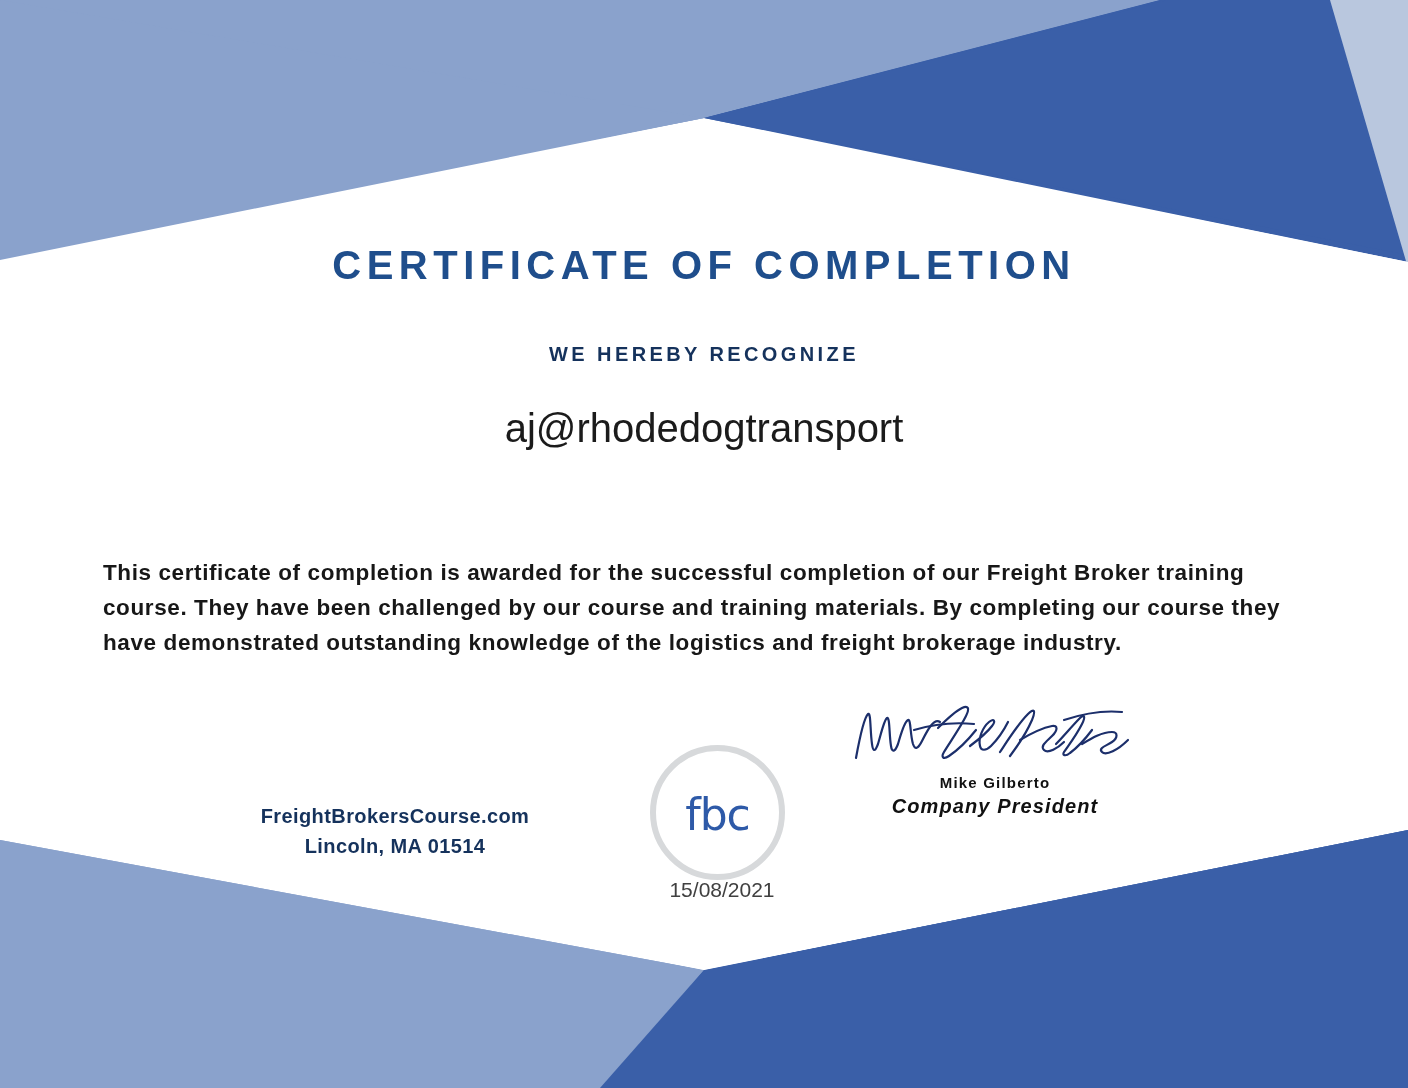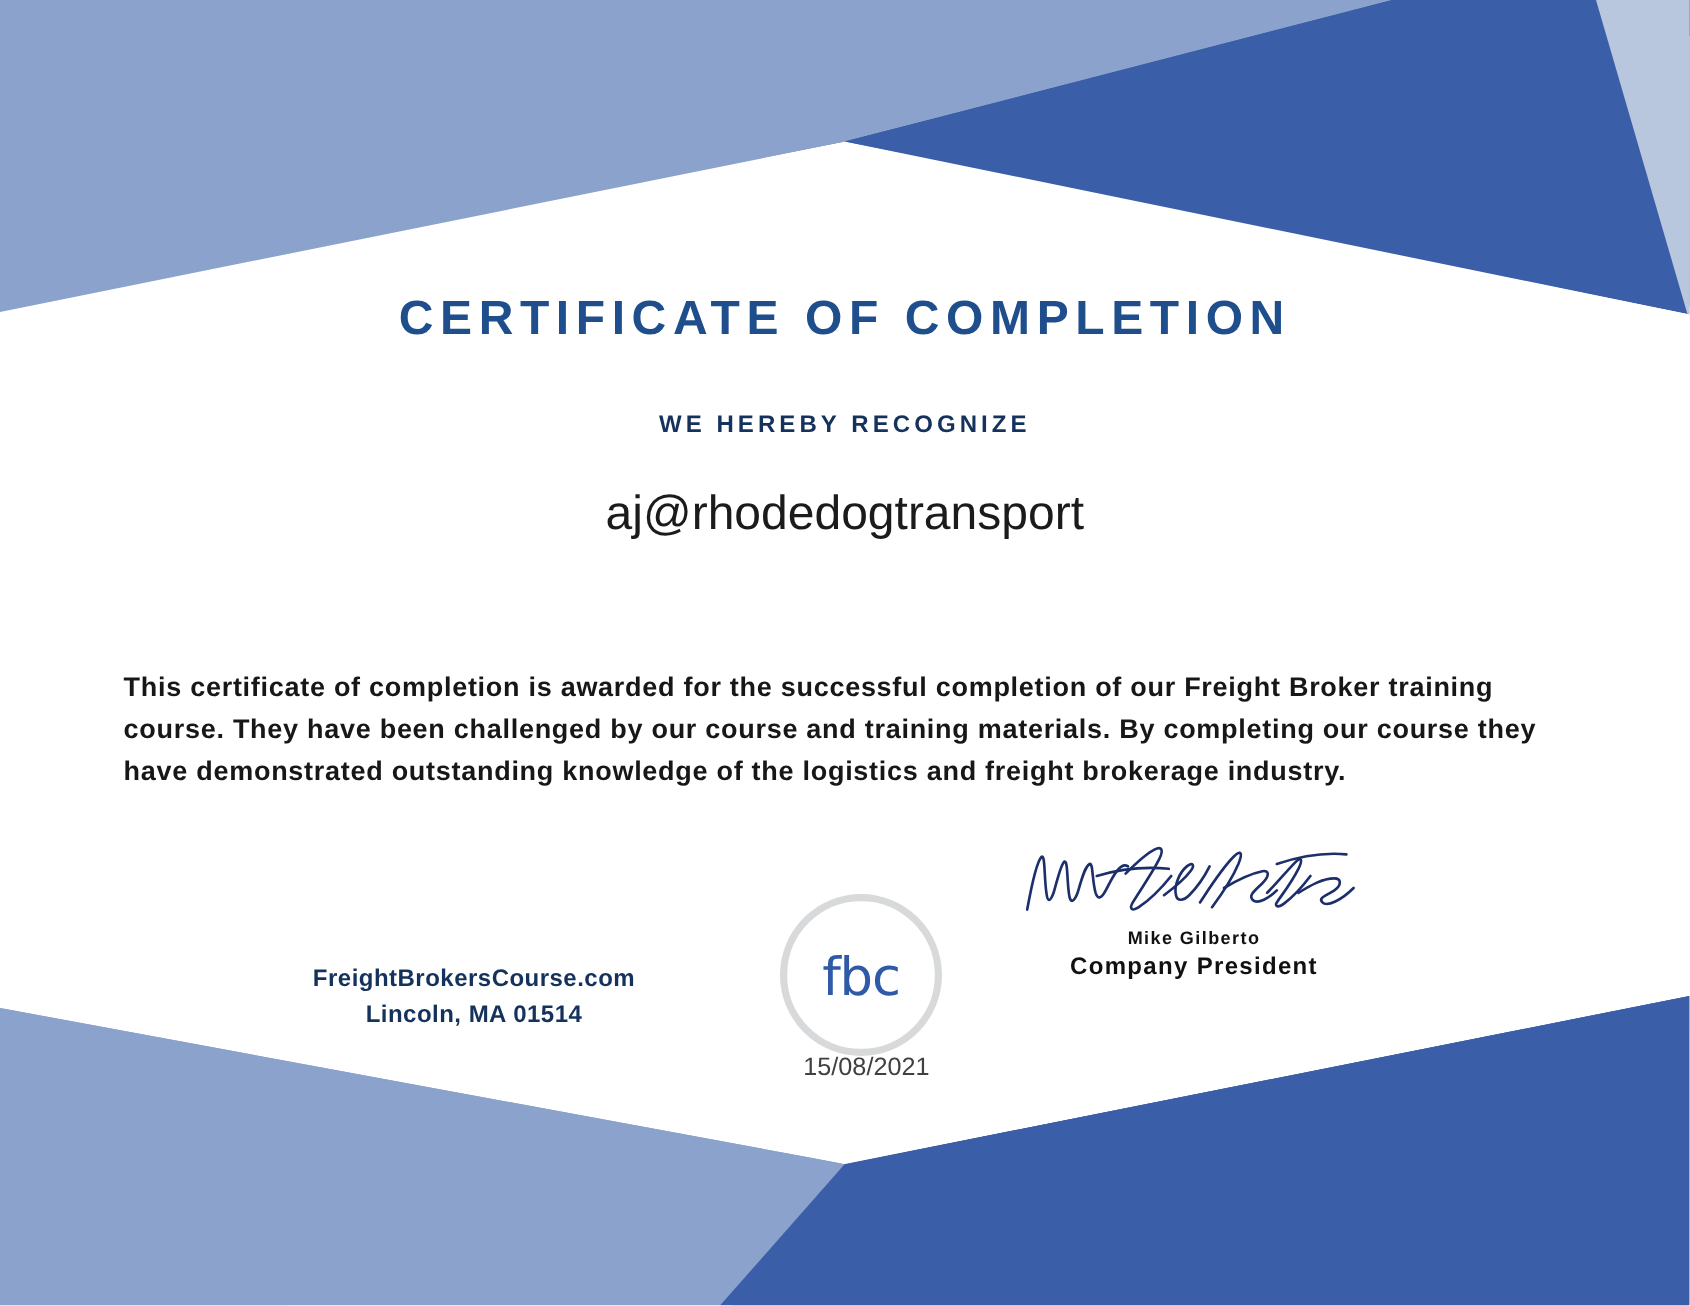--- a/index.html
+++ b/index.html
@@ -139,20 +139,21 @@
     margin-top: 4px;
     font-size: 15px;
     font-weight: bold;
     letter-spacing: 1.2px;
     color: #111111;
   }
   .sign-role {
     margin-top: 4px;
     font-size: 20px;
     font-weight: bold;
+    font-style: italic;
     letter-spacing: 1.1px;
     color: #111111;
   }
 
   .date {
     position: absolute;
     top: 878px;
     left: 612px;
     width: 220px;
     text-align: center;

